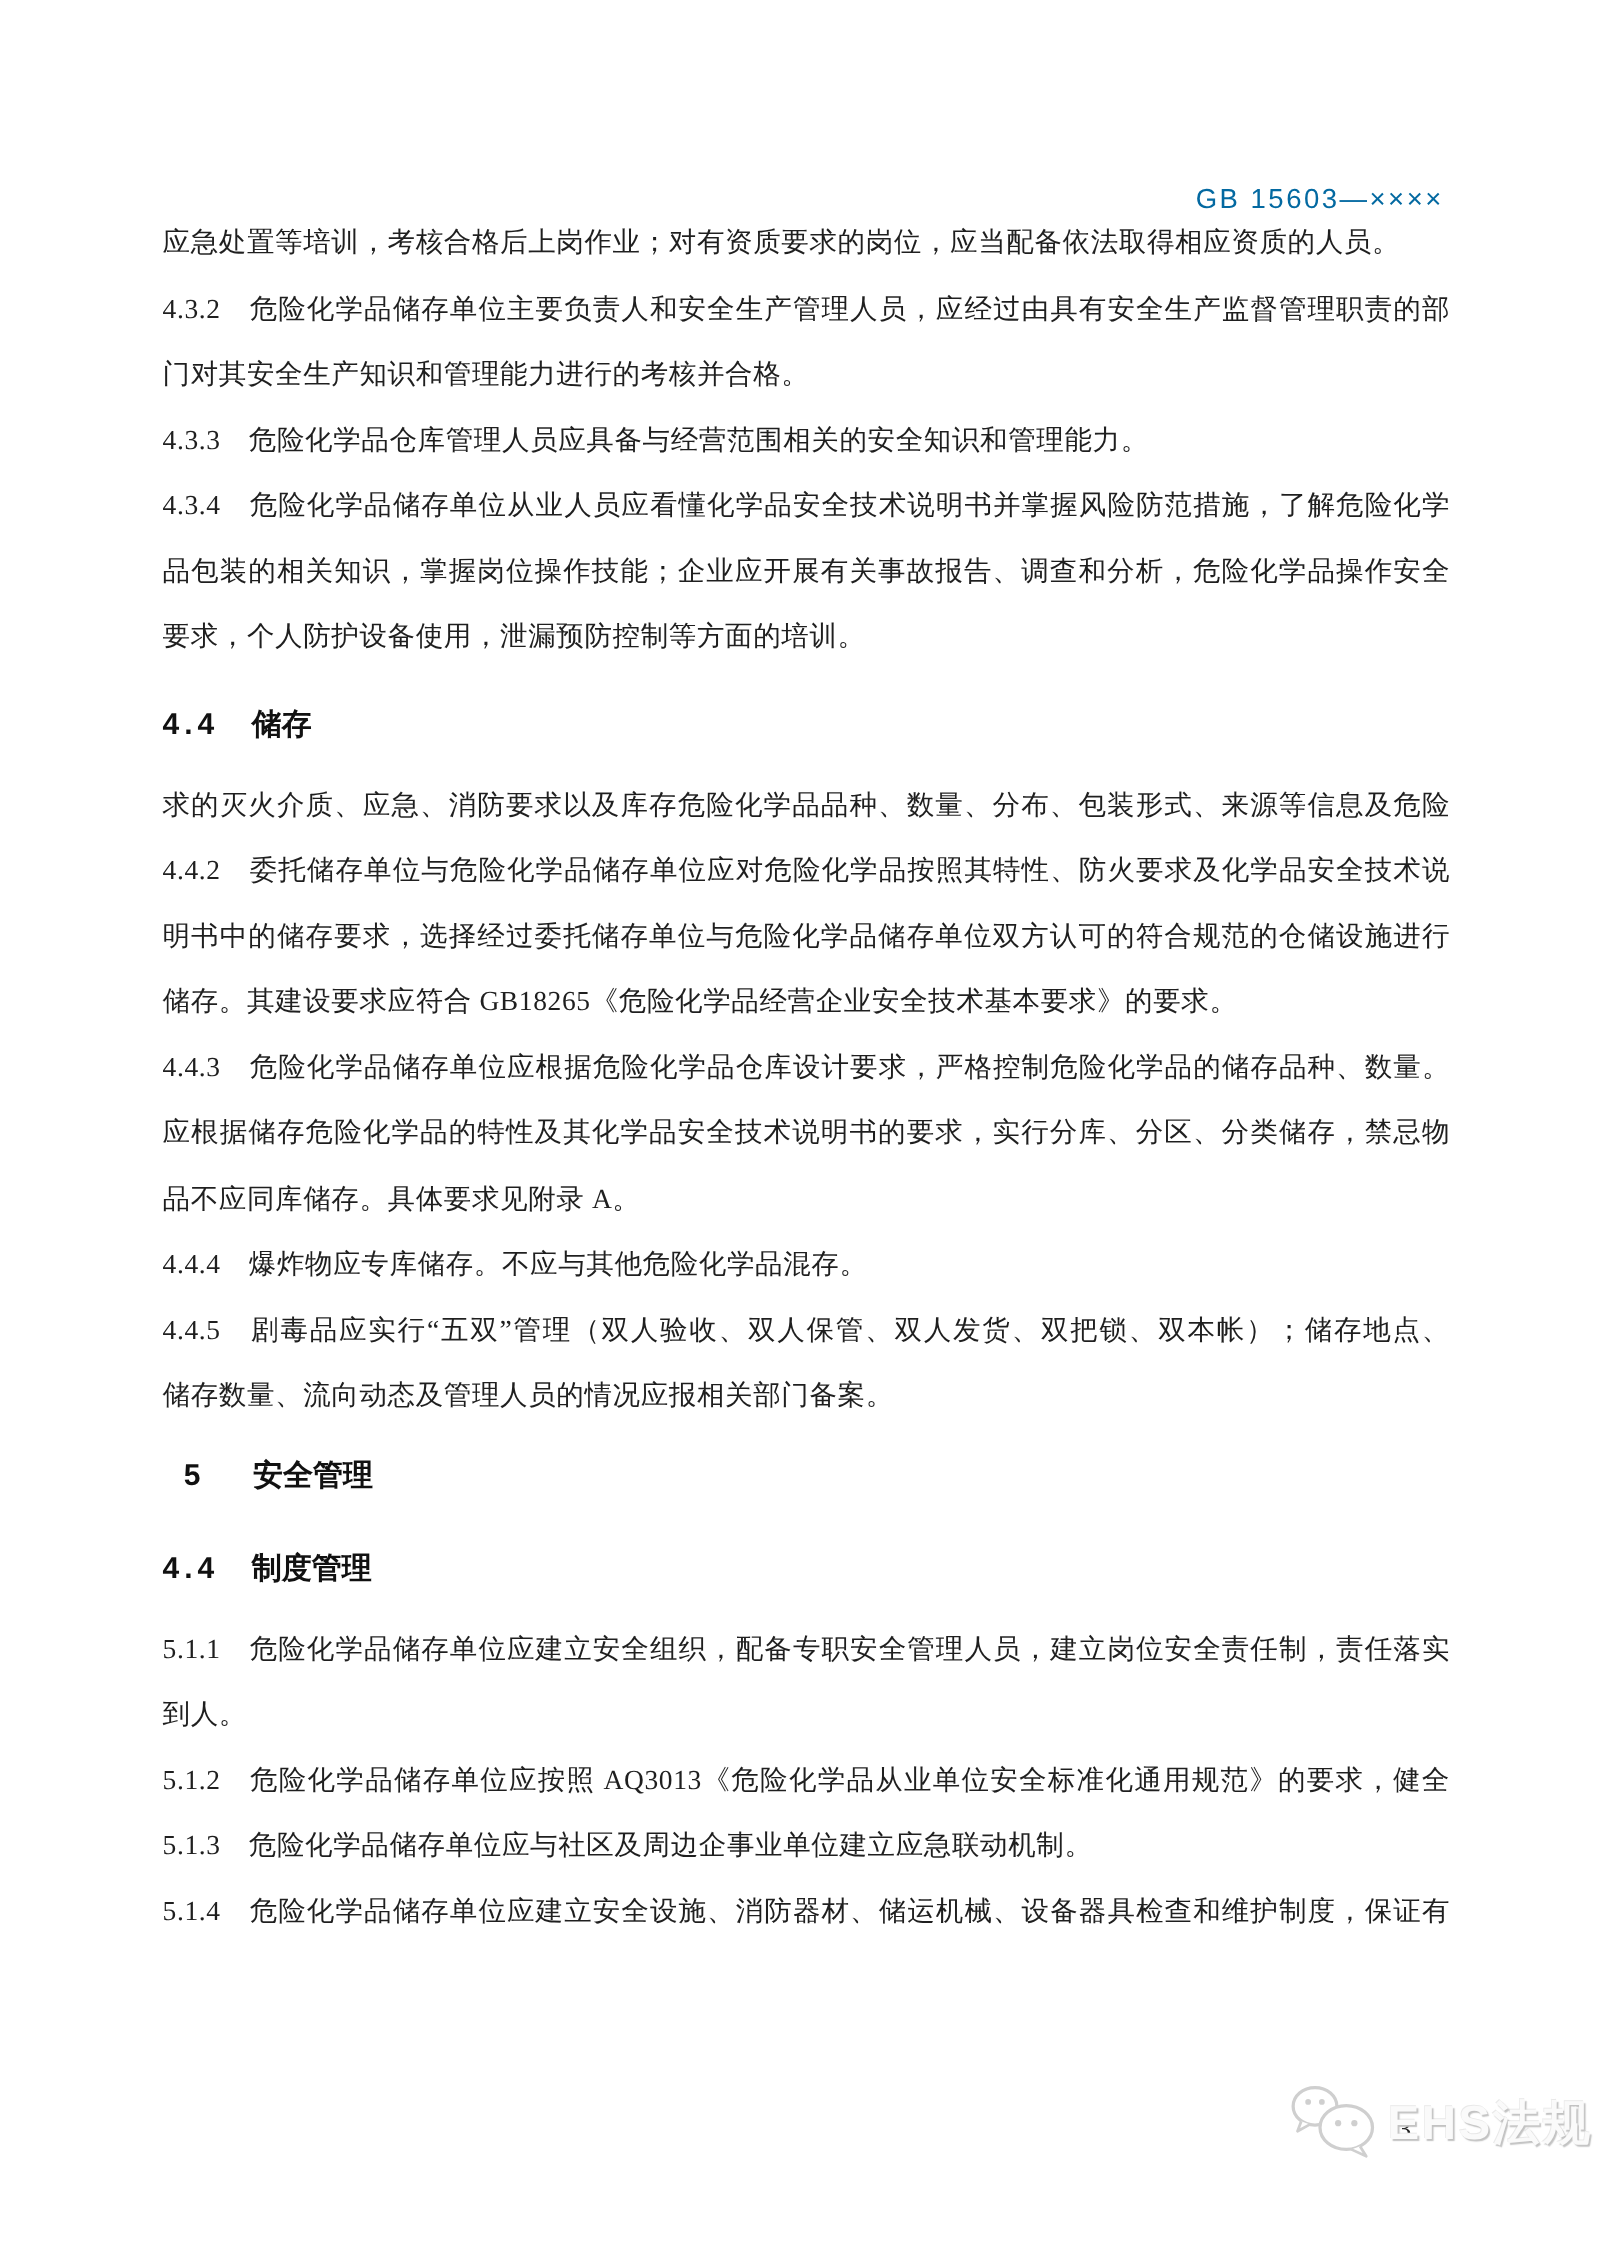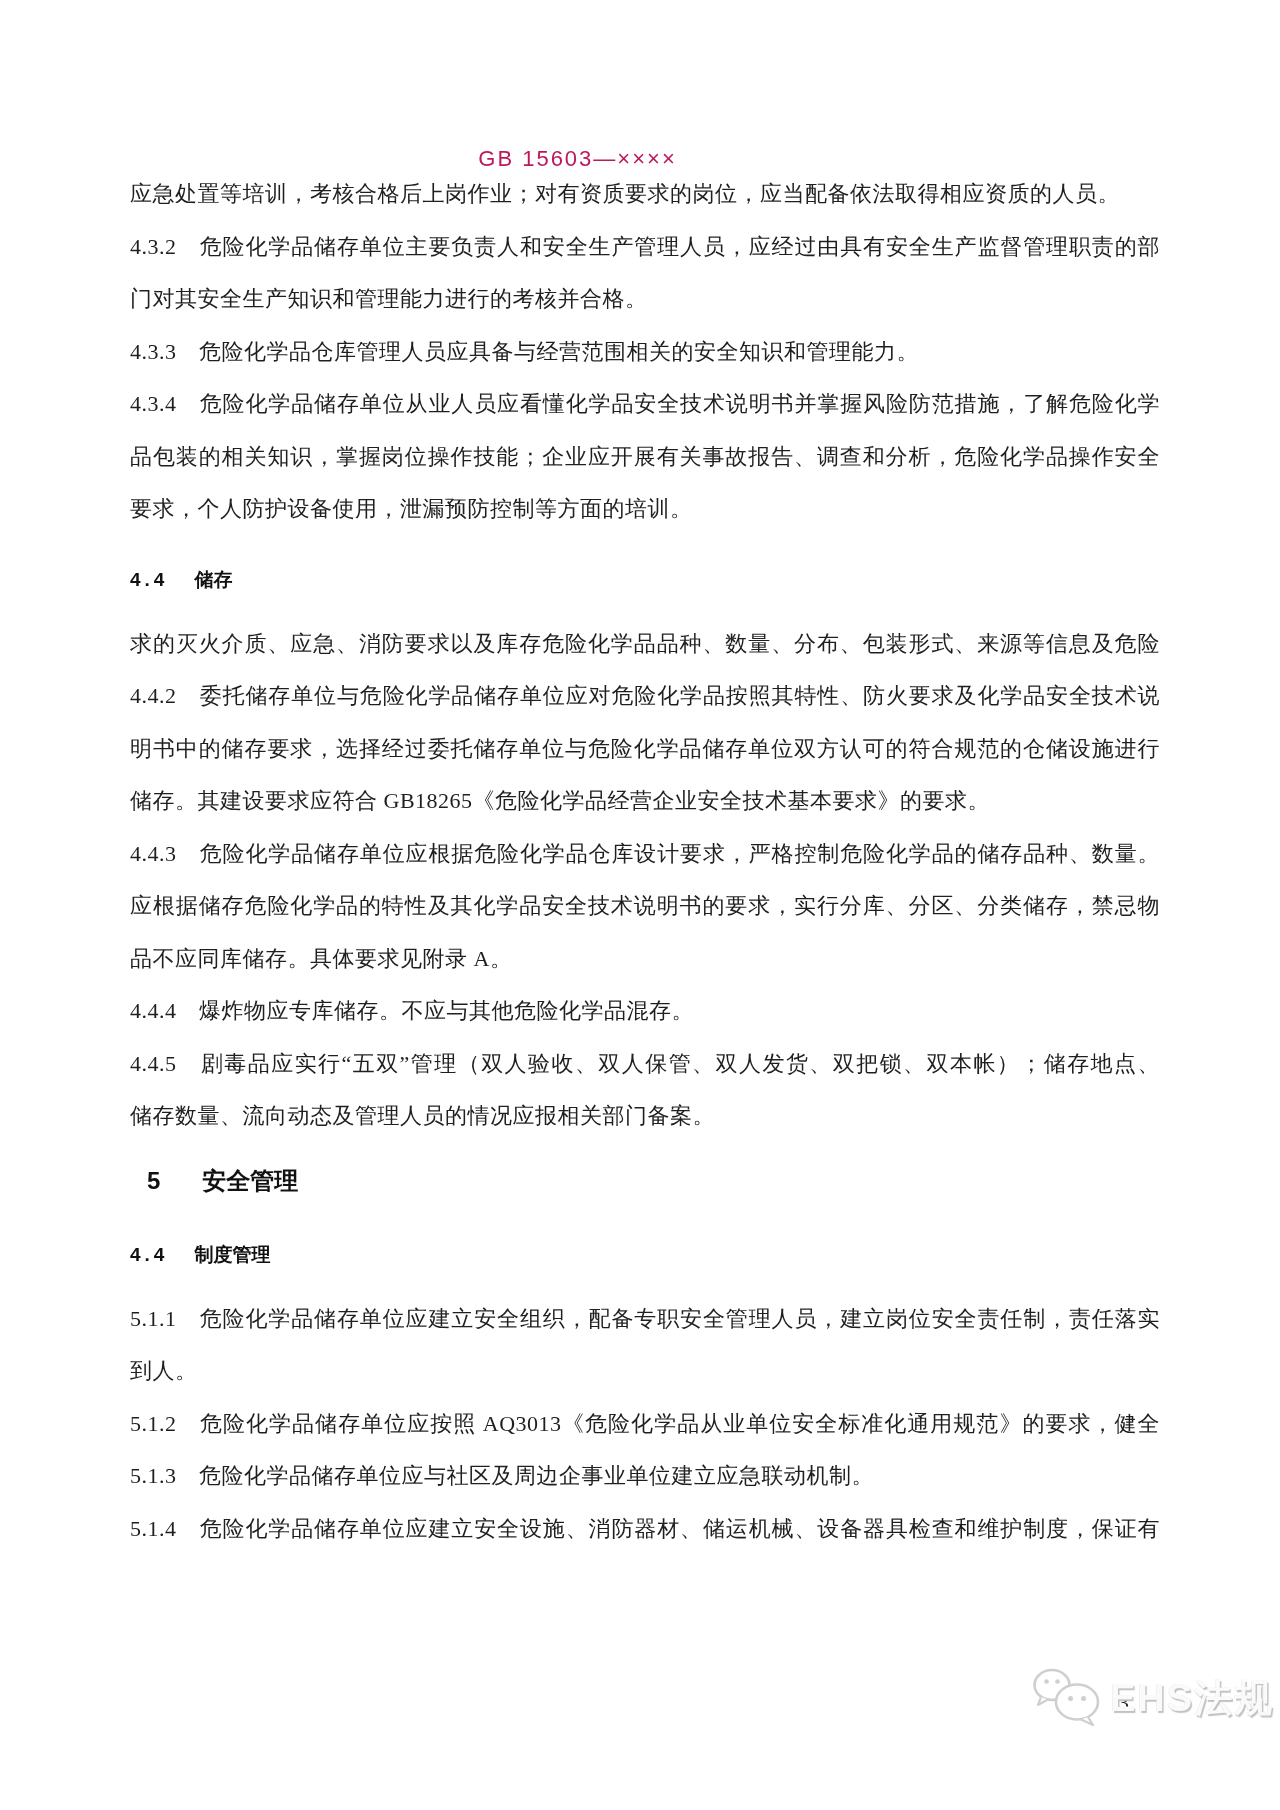--- a/index.html
+++ b/index.html
@@ -7,40 +7,40 @@
     width:1280px;height:1810px;
     background:#ffffff;
     font-family:"Liberation Serif","DejaVu Serif",serif;
     color:#1f1f1f;
   }
   .page{
     position:relative;width:1280px;height:1810px;overflow:hidden;background:#ffffff;
   }
   .doc-header{
     position:absolute;top:146px;left:0;width:1155px;
-    text-align:center;
+    text-align:right;
     font-family:"Liberation Sans","DejaVu Sans",sans-serif;
-    font-size:22px;letter-spacing:2px;color:#be185d;
+    font-size:22px;letter-spacing:2px;color:#0369a1;
   }
   .content{
     position:absolute;left:130px;top:168px;width:1030px;
   }
   .line{
     font-size:22px;line-height:52.5px;min-height:52.5px;
     letter-spacing:0.5px;
   }
   .line.j{
     text-align:justify;
     text-align-last:justify;
     text-justify:inter-ideograph;
   }
   .h1,.h2{
     font-family:"Liberation Sans","DejaVu Sans",sans-serif;
     font-weight:bold;
-    font-size:19px;line-height:52px;
+    font-size:24px;line-height:52px;
     color:#111;
   }
   .h2{margin:18px 0 12px 0;}
   .h1{margin:12px 0 22px 17px;font-size:24px;}
   .h1 .hnum{margin-right:38px;letter-spacing:4px;}
   .h2 .hnum{margin-right:26px;letter-spacing:4px;}
   .page-num{
     position:absolute;left:1118px;top:1690px;
     font-size:22px;color:#222;
   }

